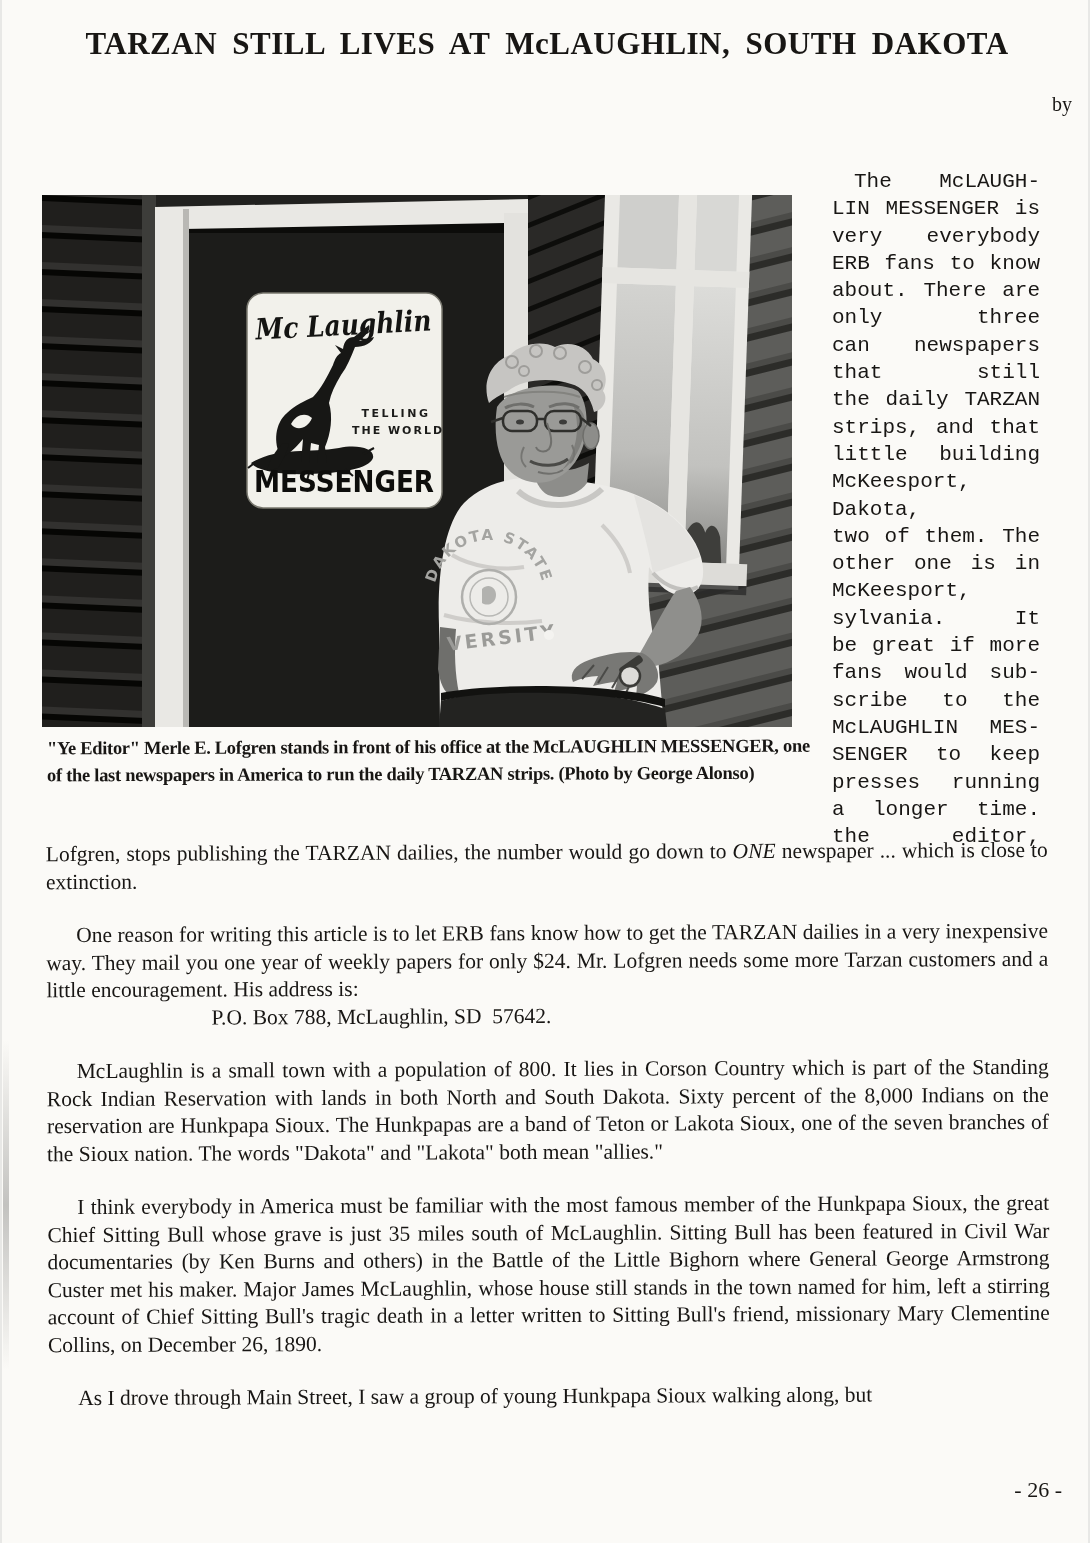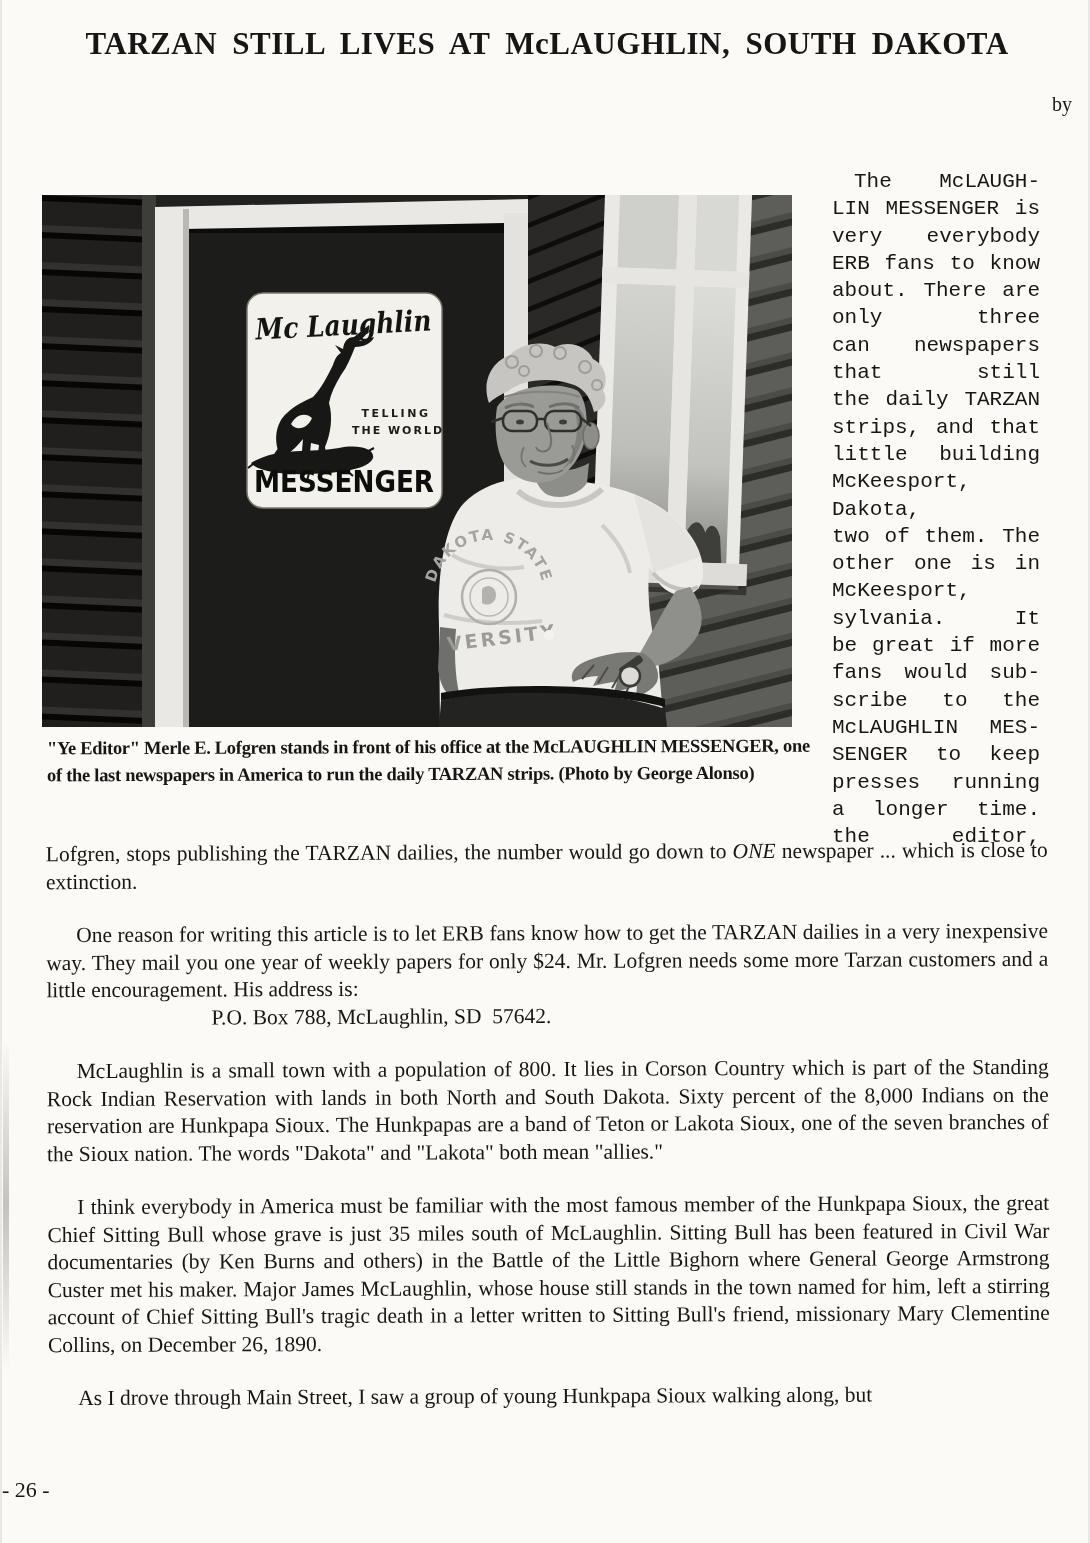--- a/index.html
+++ b/index.html
@@ -14,21 +14,21 @@
            line-height:27px;letter-spacing:-.3px;transform:rotate(-.2deg);}
   .column{position:absolute;left:830px;top:168px;width:208px;font-size:21px;font-family:Liberation Mono, monospace;}
   .col-line{text-align:justify;text-align-last:justify;line-height:27.3px;height:27.3px;overflow:hidden;}
   .col-line.first{text-indent:22px;}
   .bodytext{position:absolute;left:45px;top:839px;width:1002px;font-size:21.5px;line-height:27.5px;
             text-align:justify;transform:rotate(-.25deg);}
   .bodytext p{margin:0 0 26px 0;text-indent:30px;}
   .bodytext p.noindent{text-indent:0;}
   .bodytext p.tight{margin-bottom:0;}
   .address{margin:0 0 26px 165px;white-space:pre-wrap;}
-  .pagenum{position:absolute;top:1477px;left:0;width:1060px;text-align:left;font-size:22px;}
+  .pagenum{position:absolute;top:1477px;left:0;width:1060px;text-align:right;font-size:22px;}
   .smudge{position:absolute;left:1px;top:1040px;width:6px;height:330px;
           background:linear-gradient(transparent,rgba(90,90,88,.35),transparent);}
   svg text{user-select:none;}
 </style>
 </head>
 <body>
 
 <div class="page">
 
   <h1 class="title">TARZAN STILL LIVES AT McLAUGHLIN, SOUTH DAKOTA</h1>

